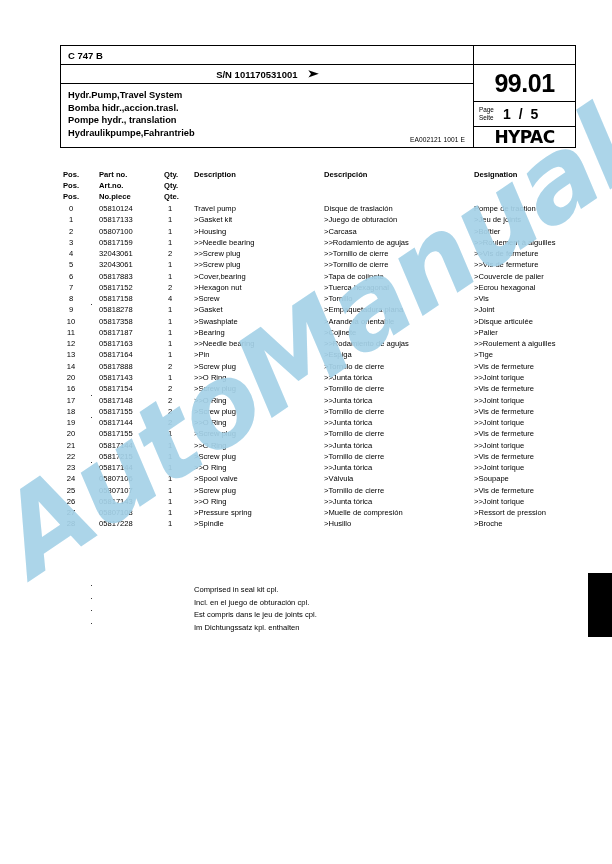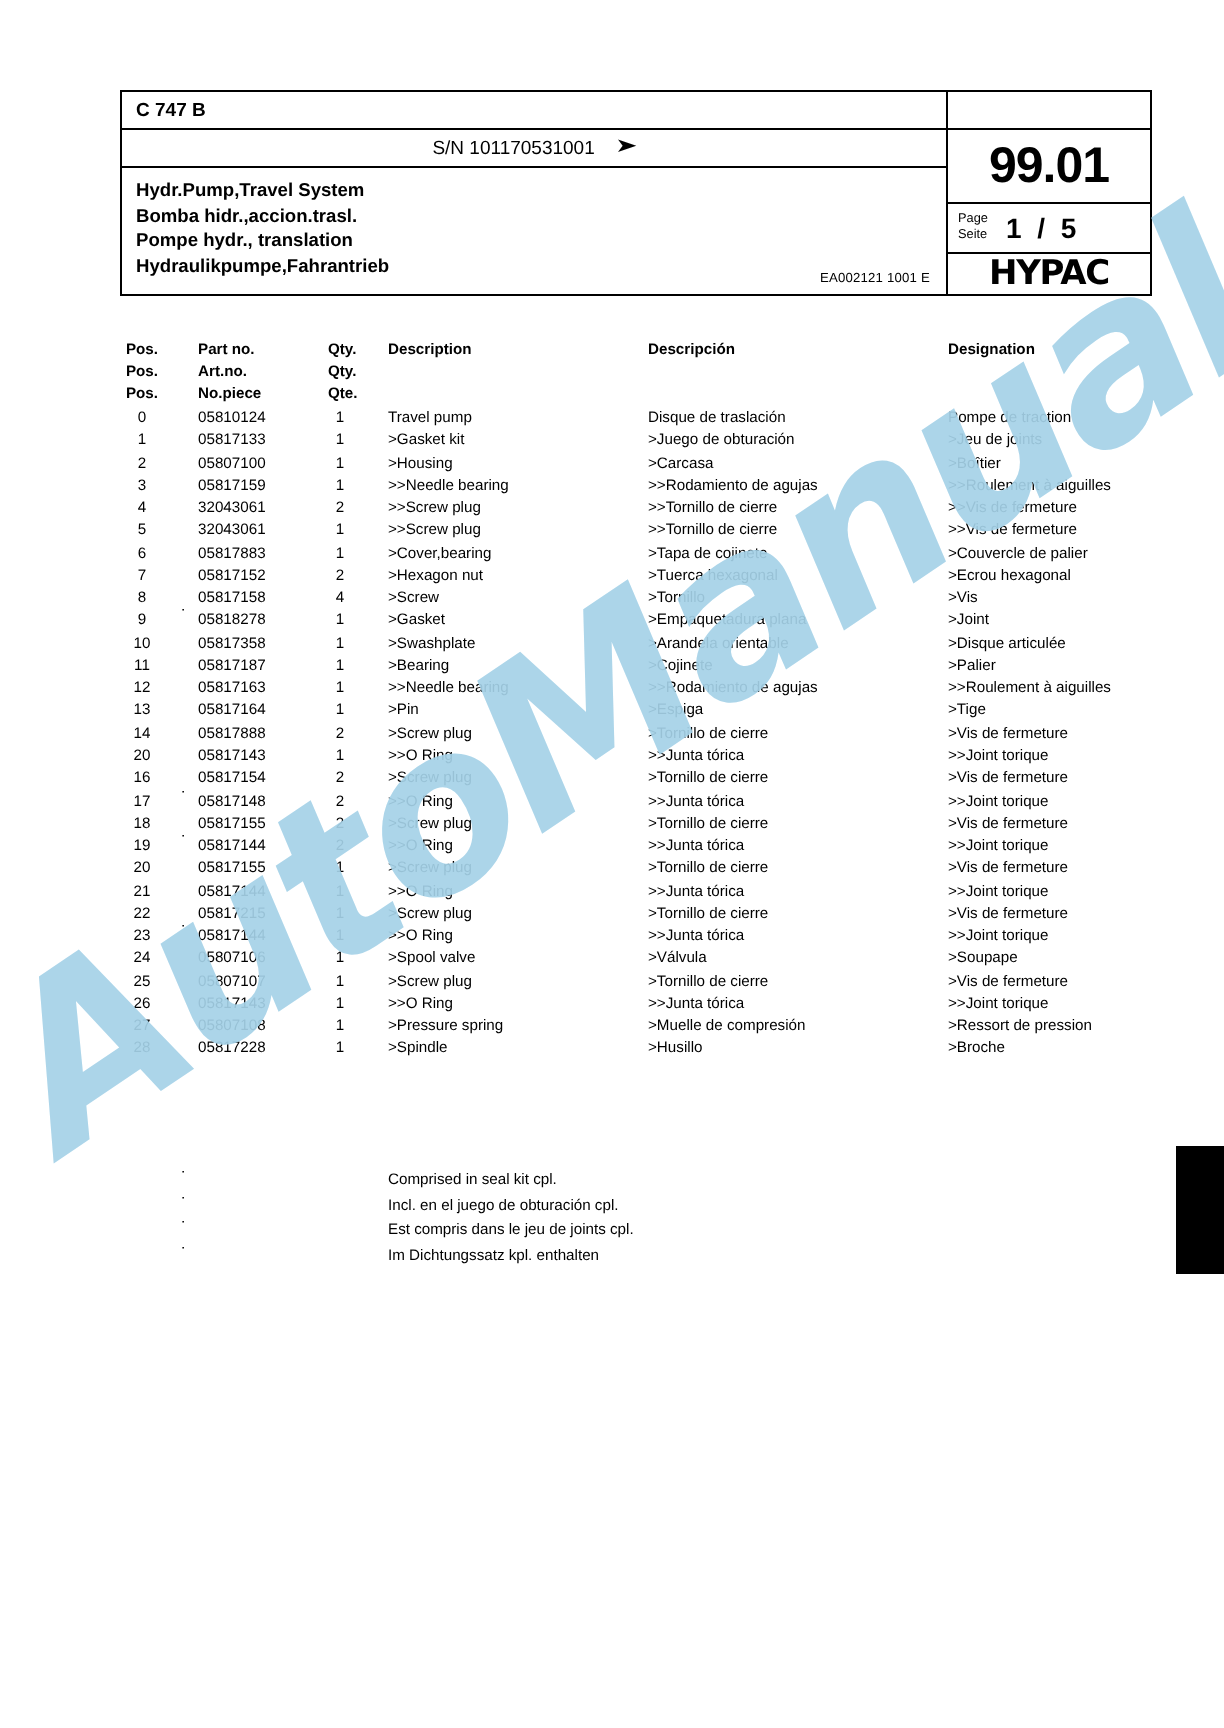--- a/index.html
+++ b/index.html
@@ -72,20 +72,21 @@
   }
   .hdr-sn {
     height: 19px;
     border-bottom: 1.4px solid #000;
     box-sizing: border-box;
     display: flex;
     align-items: center;
     justify-content: center;
     font-size: 9.5px;
     gap: 12px;
+    font-weight: bold;
   }
   .sn-arrow {
     font-size: 10px;
     line-height: 1;
     transform: scaleX(1.35);
     display: inline-block;
   }
   .hdr-titles {
     padding: 5px 7px 4px 7px;
     position: relative;

